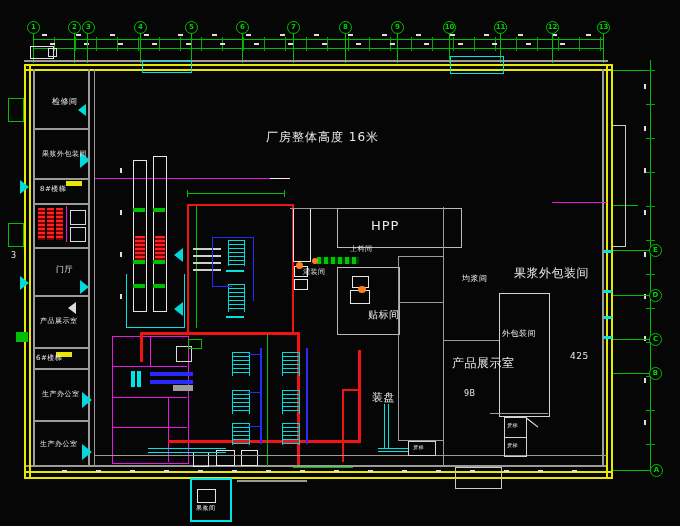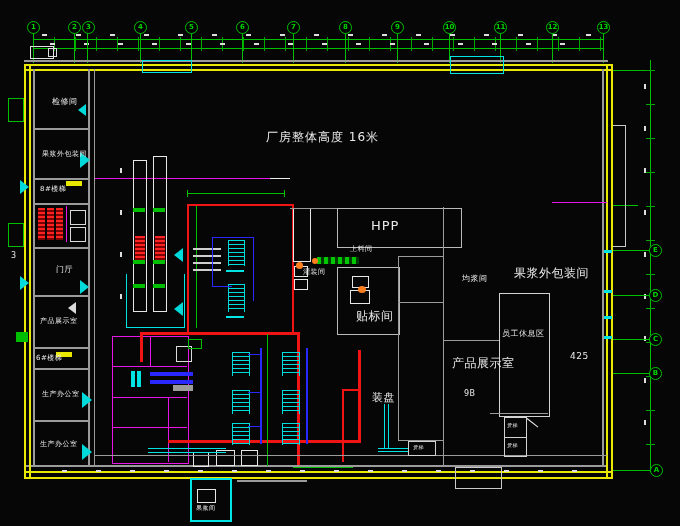--- a/index.html
+++ b/index.html
@@ -248,21 +248,21 @@
   <div class="box" style="left:337px;top:208px;width:123px;height:38px;border:1px solid #b9b9b9"></div>
   <i class="ln mag" style="left:552px;top:202px;width:55px;height:1px"></i>
   <div class="t" style="left:371px;top:219px;font-size:13px;letter-spacing:1px">HPP</div>
   <div class="t" style="left:350px;top:246px;font-size:7px">上料间</div>
   <div class="t" style="left:303px;top:269px;font-size:7px">灌装间</div>
 
   <div class="box" style="left:337px;top:267px;width:61px;height:66px;border:1px solid #b9b9b9"></div>
   <div class="box" style="left:352px;top:276px;width:15px;height:10px;border:1px solid #e6e6e6"></div>
   <div class="box" style="left:350px;top:290px;width:18px;height:12px;border:1px solid #e6e6e6"></div>
   <i class="orange" style="left:358px;top:286px;width:8px;height:7px"></i>
-  <div class="t" style="left:356px;top:310px;font-size:12px">贴标间</div>
+  <div class="t" style="left:368px;top:310px;font-size:10px">贴标间</div>
   <div class="t" style="left:372px;top:392px;font-size:11px">装盘</div>
 
   <i class="ln gray" style="left:443px;top:207px;width:1px;height:258px"></i>
   <i class="ln gray" style="left:398px;top:256px;width:1px;height:184px"></i>
   <i class="ln gray" style="left:398px;top:256px;width:45px;height:1px"></i>
   <i class="ln gray" style="left:398px;top:302px;width:45px;height:1px"></i>
   <i class="ln gray" style="left:398px;top:440px;width:45px;height:1px"></i>
   <i class="ln gray" style="left:443px;top:340px;width:56px;height:1px"></i>
   <div class="box" style="left:499px;top:293px;width:49px;height:122px;border:1px solid #d2d2d2"></div>
   <i class="ln gray" style="left:490px;top:413px;width:58px;height:1px"></i>
@@ -274,21 +274,21 @@
   <div class="box" style="left:504px;top:437px;width:21px;height:18px;border:1px solid #d2d2d2">
     <div class="t" style="left:2px;top:5px;font-size:5px">货梯</div>
   </div>
   <i class="ln white" style="left:527px;top:418px;width:14px;height:1px;transform:rotate(38deg);transform-origin:left"></i>
   <div class="box" style="left:408px;top:441px;width:26px;height:13px;border:1px solid #d2d2d2">
     <div class="t" style="left:4px;top:3px;font-size:5px">货梯</div>
   </div>
 
   <div class="t" style="left:514px;top:267px;font-size:12px">果浆外包装间</div>
   <div class="t" style="left:462px;top:275px;font-size:8px">均浆间</div>
-  <div class="t" style="left:502px;top:330px;font-size:8px">员工休息区</div>
+  <div class="t" style="left:502px;top:330px;font-size:8px">外包装间</div>
   <div class="t" style="left:452px;top:357px;font-size:12px">产品展示室</div>
   <div class="t" style="left:464px;top:390px;font-size:8px">9B</div>
   <div class="t" style="left:570px;top:352px;font-size:9px">425</div>
 
   <i class="dimtxt" style="left:62px;top:470px;width:540px"></i>
   <i class="ln green" style="left:293px;top:467px;width:60px;height:1px"></i>
   <i class="ln gray" style="left:237px;top:480px;width:70px;height:2px"></i>
   <div class="box" style="left:455px;top:467px;width:45px;height:20px;border:1px solid #c9c9c9"></div>
   <div class="box" style="left:190px;top:478px;width:38px;height:40px;border:2px solid #00e4e4">
     <div class="box" style="left:5px;top:9px;width:17px;height:12px;border:1px solid #e6e6e6"></div>

